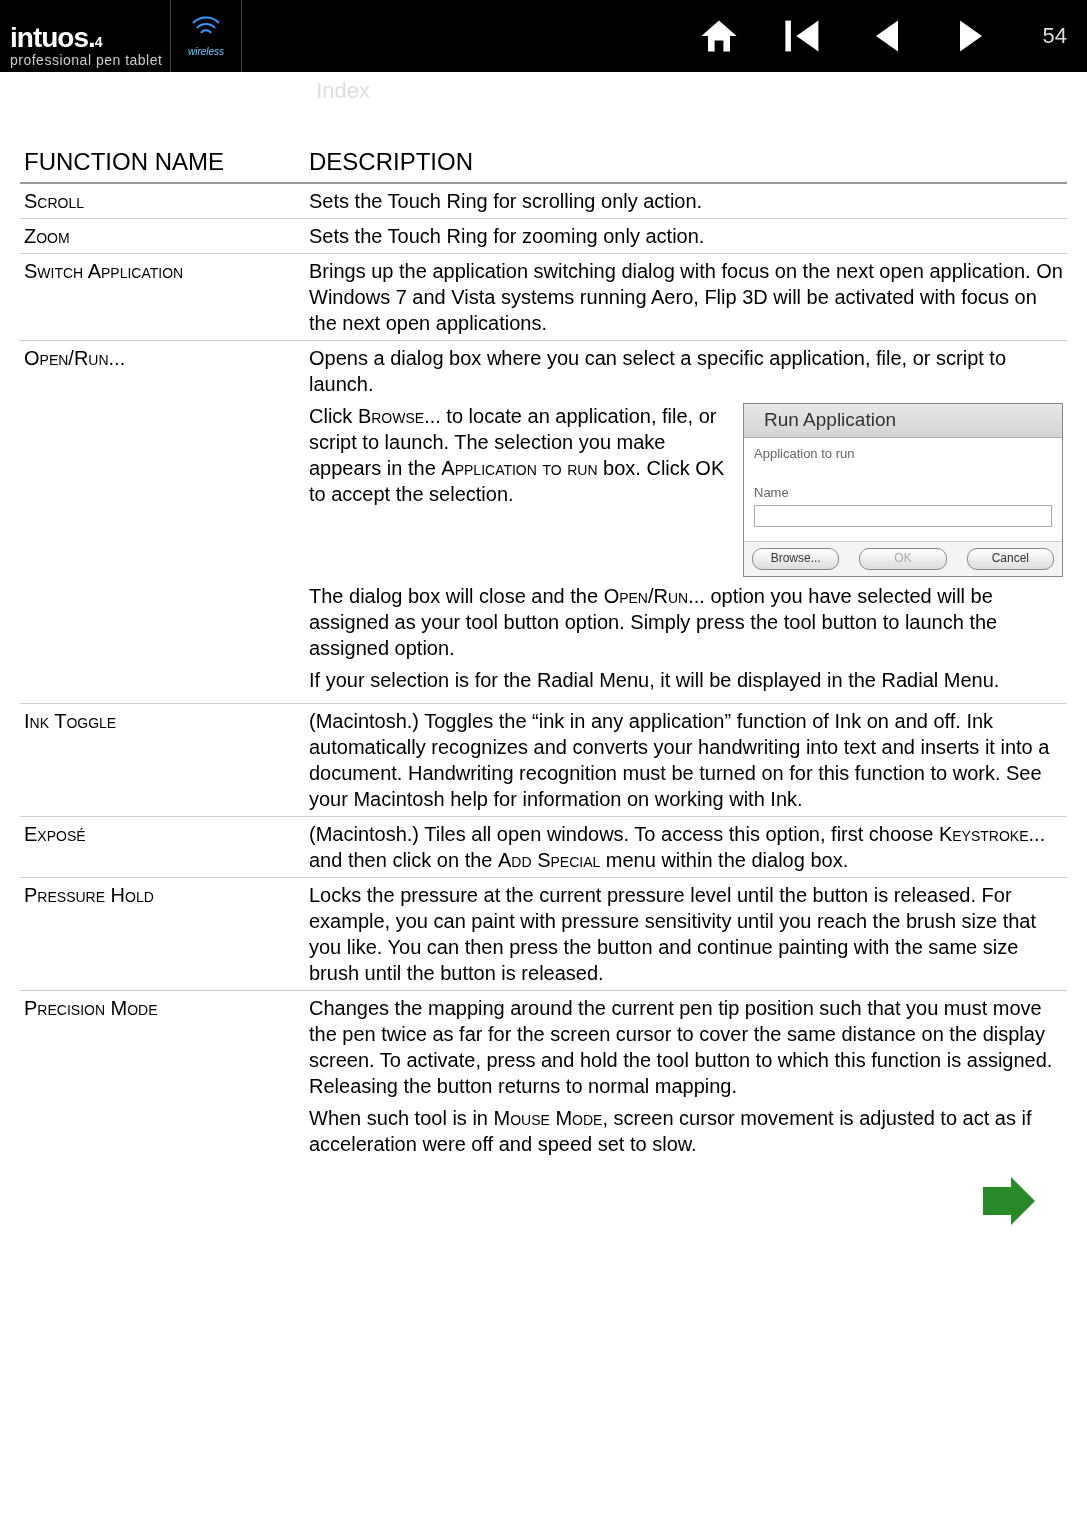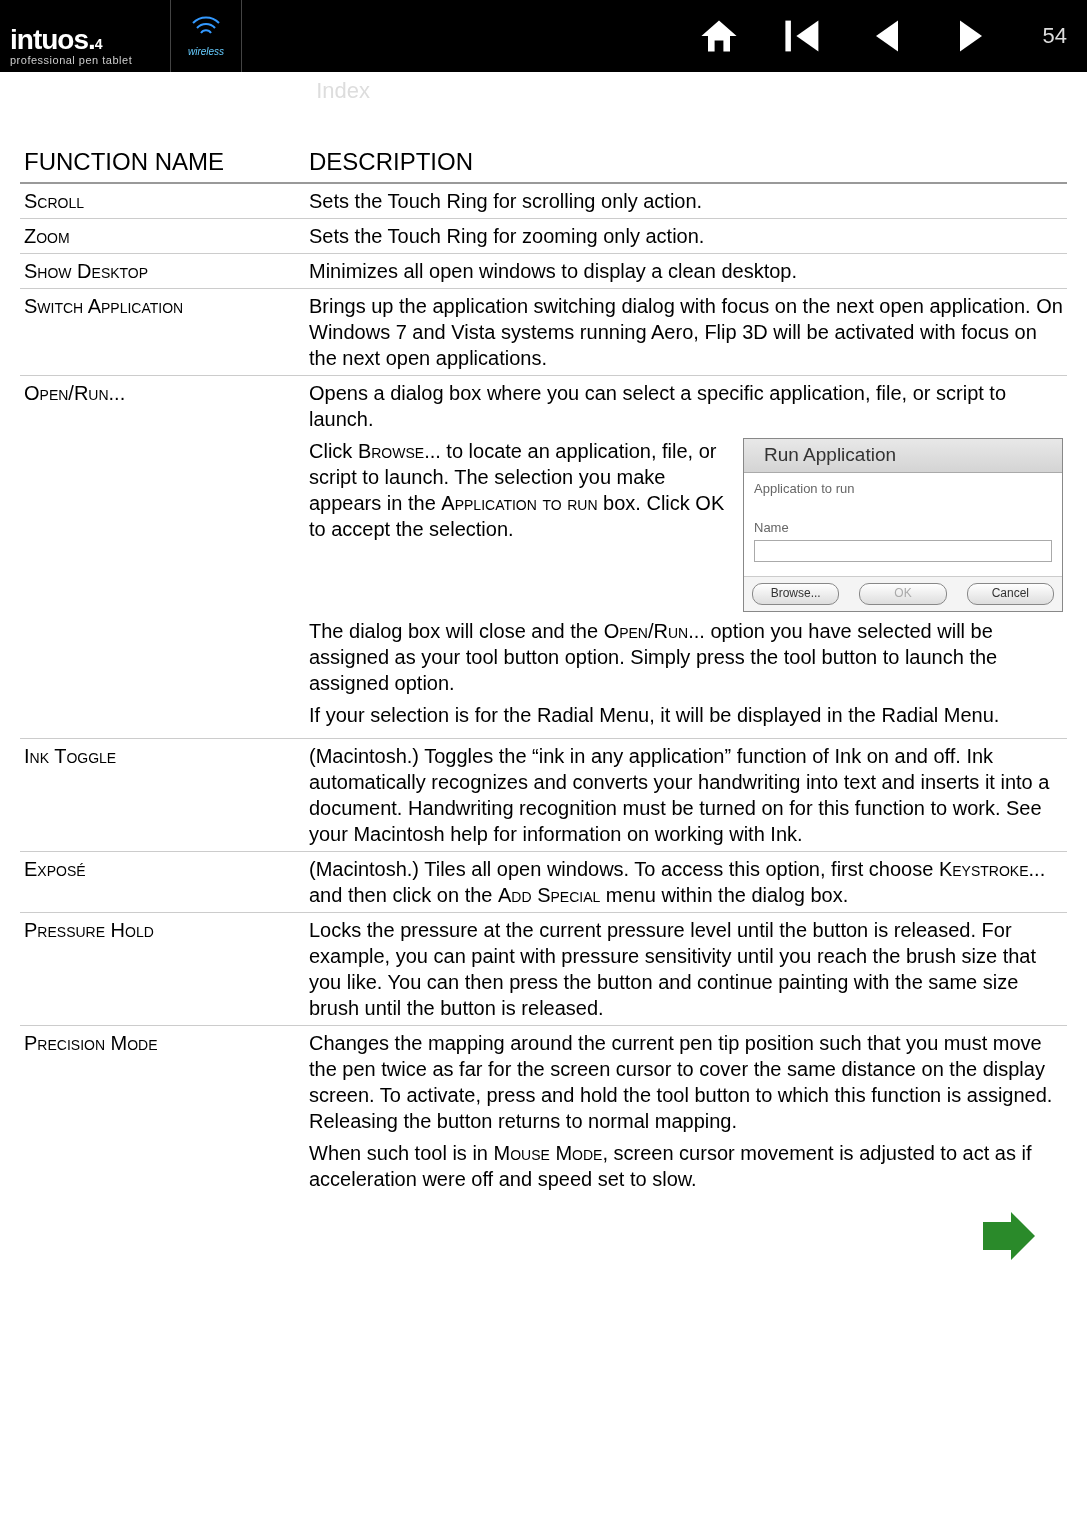--- a/index.html
+++ b/index.html
@@ -31,21 +31,21 @@
     font-family: Arial, sans-serif;
     font-size: 28px;
     font-weight: 700;
     letter-spacing: -1px;
     color: #fff;
     line-height: 1;
     margin-top: 20px;
   }
   .logo-main .four { font-size: 14px; vertical-align: baseline; }
   .logo-sub {
-    font-size: 11px;
+    font-size: 14px;
     color: #ccc;
     letter-spacing: 0.5px;
   }
   .wireless-box {
     border-left: 1px solid #444;
     border-right: 1px solid #444;
     height: 100%;
     width: 72px;
     display: flex;
     flex-direction: column;
@@ -189,24 +189,20 @@
     <th>DESCRIPTION</th>
   </tr>
 
   <tr>
     <td class="fname">Scroll</td>
     <td class="desc">Sets the Touch Ring for scrolling only action.</td>
   </tr>
   <tr>
     <td class="fname">Zoom</td>
     <td class="desc">Sets the Touch Ring for zooming only action.</td>
-  </tr>
-  <tr>
-    <td class="fname">Show Desktop</td>
-    <td class="desc">Minimizes all open windows to display a clean desktop.</td>
   </tr>
   <tr>
     <td class="fname">Switch Application</td>
     <td class="desc">Brings up the application switching dialog with focus on the next open application.  On Windows 7 and Vista systems running Aero, Flip 3D will be activated with focus on the next open applications.</td>
   </tr>
 
   <tr>
     <td class="fname">Open/Run...</td>
     <td class="desc">
       <p>Opens a dialog box where you can select a specific application, file, or script to launch.</p>

